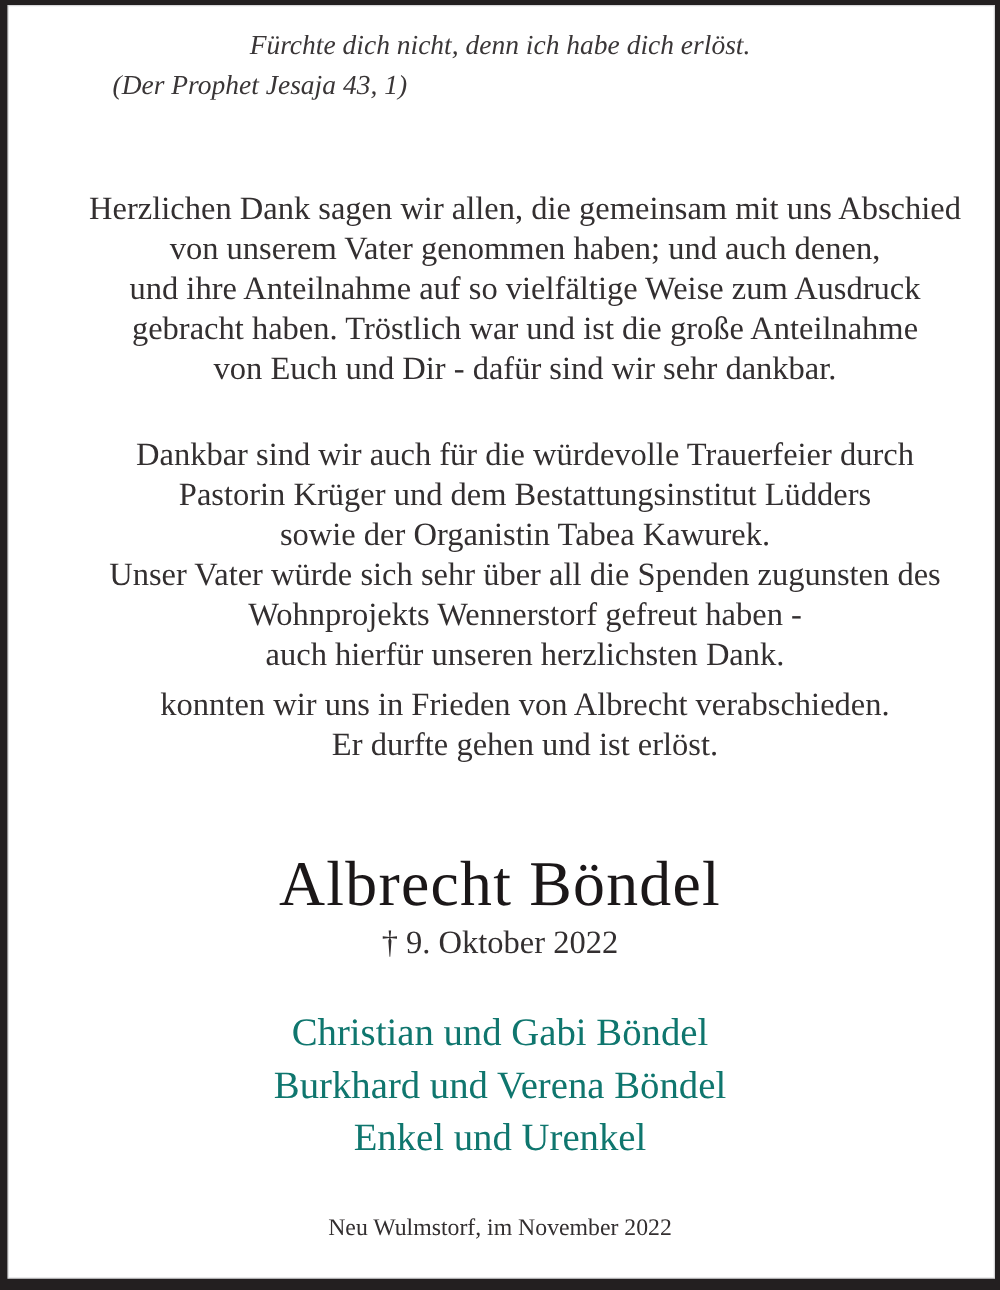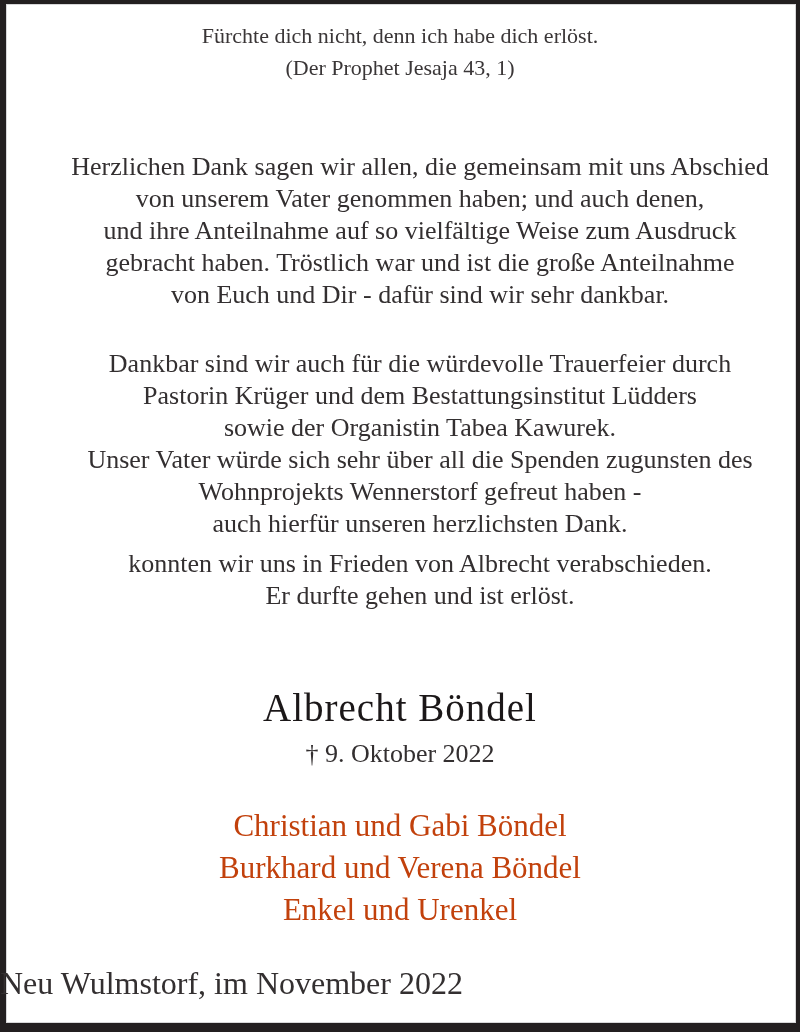--- a/index.html
+++ b/index.html
@@ -27,27 +27,28 @@
     box-shadow: inset 0 0 0 1px #d7d7d9;
     pointer-events: none;
   }
   .line { white-space: nowrap; }
 
   .quote {
     position: absolute;
     top: 20px;
     left: 90px;
     width: 620px;
+    font-style: italic;
     font-size: 22px;
     line-height: 32px;
     text-align: center;
     color: #3a3637;
   }
   .quote-attribution {
-    text-align: center;
+    text-align: left;
     white-space: nowrap;
   }
 
   .para {
     position: absolute;
     left: 0;
     width: 100%;
     text-align: center;
     font-size: 26px;
     line-height: 32px;
@@ -57,21 +58,21 @@
   .para-2 { top: 348px; }
   .para-3 { top: 548px; }
 
   .deceased-name {
     position: absolute;
     top: 673px;
     left: 0;
     width: 100%;
     margin: 0;
     text-align: center;
-    font-size: 39px;
+    font-size: 51px;
     line-height: 70px;
     font-weight: normal;
     letter-spacing: 1px;
     color: #1b1718;
     white-space: nowrap;
   }
   .death-date {
     position: absolute;
     top: 737px;
     left: 0;
@@ -82,29 +83,29 @@
     white-space: nowrap;
   }
   .mourners {
     position: absolute;
     top: 805px;
     left: 0;
     width: 100%;
     text-align: center;
     font-size: 31px;
     line-height: 42px;
-    color: #c2410c;
+    color: #0f766e;
   }
   .place-date {
     position: absolute;
     top: 967px;
     left: 0;
     width: 100%;
-    text-align: left;
-    font-size: 32px;
+    text-align: center;
+    font-size: 19px;
     line-height: 32px;
     white-space: nowrap;
   }
 </style>
 </head>
 <body>
 
 <div class="page">
   <div class="frame"></div>
 

